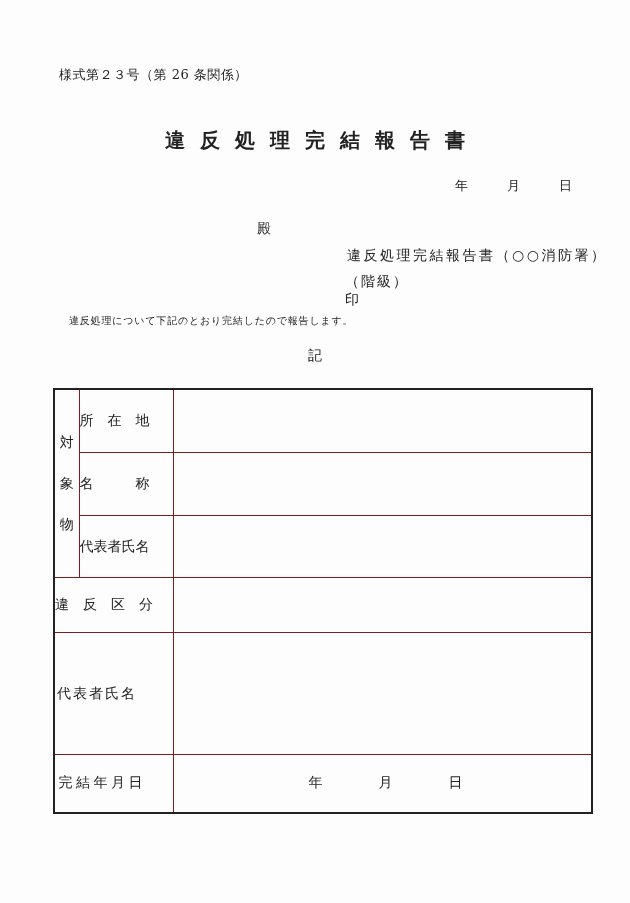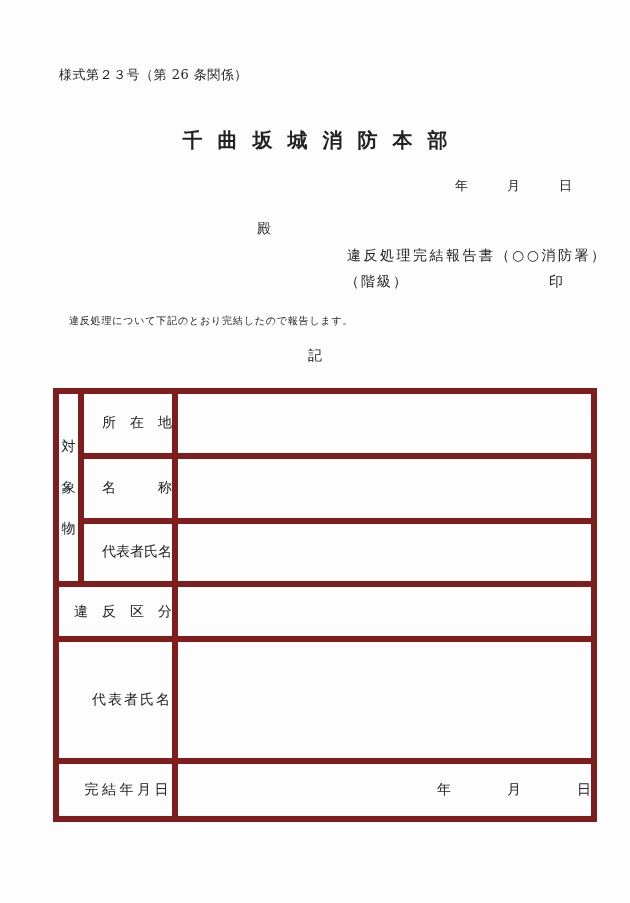--- a/index.html
+++ b/index.html
@@ -19,55 +19,56 @@
     letter-spacing: 15px; text-indent: 15px;
   }
   .date-line { left: 455px; top: 177px; font-size: 13px; }
   .dono { left: 257px; top: 220px; font-size: 14px; }
   .issuer1 { left: 347px; top: 247px; font-size: 14px; letter-spacing: 2.5px; }
   .issuer2 {
     left: 345px; top: 273px; width: 220px;
     display: flex; justify-content: space-between;
     font-size: 14px; letter-spacing: 2px;
     position: absolute;
+    flex-direction: column;
   }
   .statement { left: 69px; top: 314px; font-size: 10px; letter-spacing: 0.8px; }
   .ki { left: 0; top: 347px; width: 630px; text-align: center; font-size: 14px; position: absolute; }
 
   table.form {
     position: absolute; left: 53px; top: 388px;
     width: 538px; border-collapse: collapse; table-layout: fixed;
     border: 2px solid #222;
   }
   table.form td {
-    border: 6px solid #7f1d1d;
+    border: 1px solid #7f1d1d;
     font-size: 14px;
     vertical-align: middle;
-    text-align: right;
+    text-align: left;
     white-space: pre;
     overflow: hidden;
   }
   td.obj-cell { padding: 0; }
   .vert {
     display: flex; flex-direction: column;
     justify-content: space-around; align-items: center;
     height: 123px;
   }
   td.label-cell { }
   td.ls2 { letter-spacing: 2px; text-indent: 2px; }
   td.ls35 { letter-spacing: 3.5px; text-indent: 3.5px; }
   td.value-cell { text-align: left; }
   td.date-cell { padding-left: 135px; }
 </style>
 </head>
 <body>
 
 <div class="abs form-no">様式第２３号（第 26 条関係）</div>
 
-<div class="abs title">千曲坂城消防本部</div>
+<div class="abs title">違反処理完結報告書</div>
 
 <div class="abs date-line">年　　　月　　　日</div>
 
 <div class="abs dono">殿</div>
 
 <div class="abs issuer1">違反処理完結報告書（○○消防署）</div>
 
 <div class="issuer2">
   <span>（階級）</span>
   <span>印</span>

